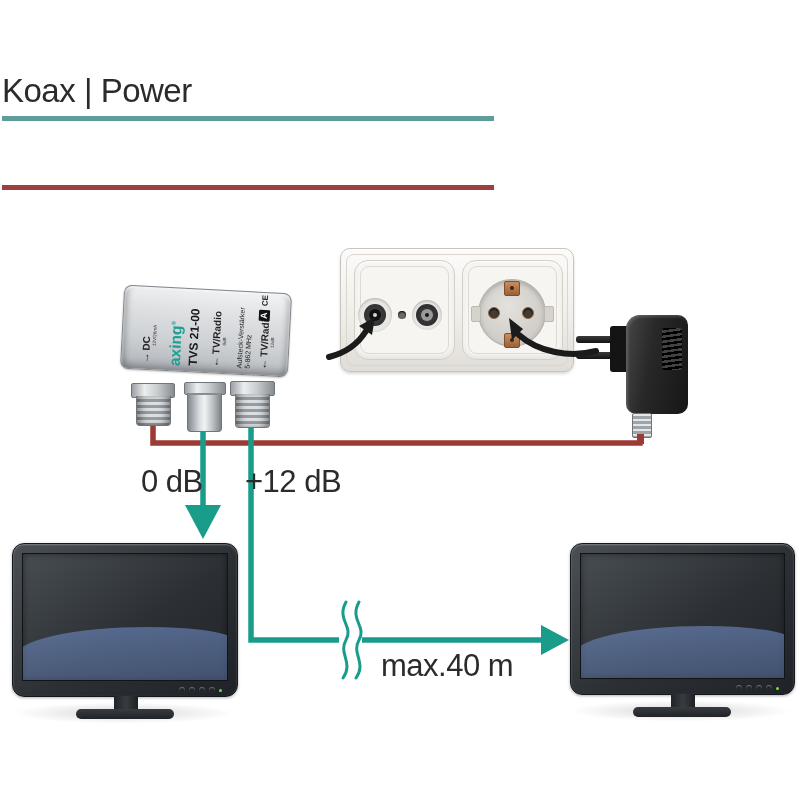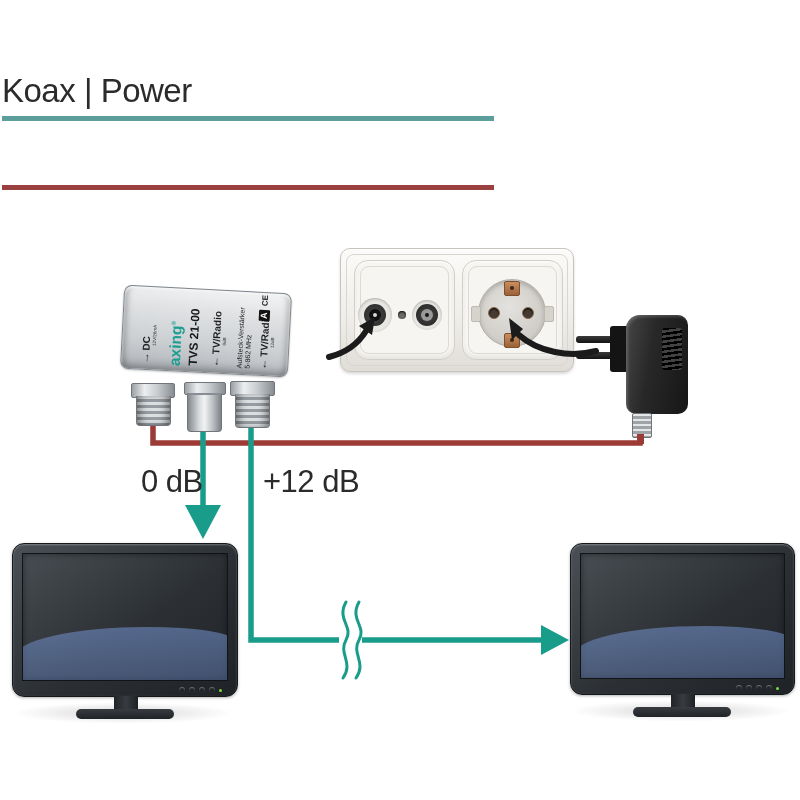--- a/index.html
+++ b/index.html
@@ -122,21 +122,21 @@
   .mon-dot{width:6px;height:6px;border-radius:50%;background:#23262a;box-shadow:inset 0 1px 1px rgba(255,255,255,.35);}
   .mon-led{width:3px;height:3px;border-radius:50%;background:#7adf3e;}
   .mon-neck{position:absolute;z-index:2;width:24px;height:13px;background:linear-gradient(90deg,#202327,#383c41,#1d2023);}
   .mon-base{position:absolute;z-index:2;width:98px;height:10px;border-radius:5px;background:linear-gradient(#383c41,#1f2226);}
   .mon-shadow{position:absolute;z-index:1;width:230px;height:22px;
       background:radial-gradient(ellipse at center,rgba(0,0,0,.16),rgba(0,0,0,0) 68%);}
 
   
   .note{position:absolute;z-index:4;font-size:31px;color:var(--text,#2b2b2b);}
   #note-out1{left:131px;top:464px;margin-left:10px;}
-  #note-out2{left:263px;top:464px;}
+  #note-out2{left:245px;top:464px;}
   #note-max{left:381px;top:648px;}
 </style>
 </head>
 <body>
 
 <div class="canvas">
 
   <div id="legend-coax" class="legend-label t">Koax | Power</div>
   <div id="rule-coax" class="legend-rule"></div>
   <div id="rule-power" class="legend-rule"></div>
@@ -257,14 +257,15 @@
         <div class="mon-dot"></div>
         <div class="mon-dot"></div>
       <div class="mon-led"></div>
     </div>
   </div>
   <div class="mon-neck" style="left:671px;top:694px;"></div>
   <div class="mon-base" style="left:633px;top:707px;"></div>
 
   <div id="note-out1" class="note t">0 dB</div>
   <div id="note-out2" class="note t">+12 dB</div>
+  <div id="note-max" class="note t">max.40 m</div>
 
 </div>
 
 </body></html>

